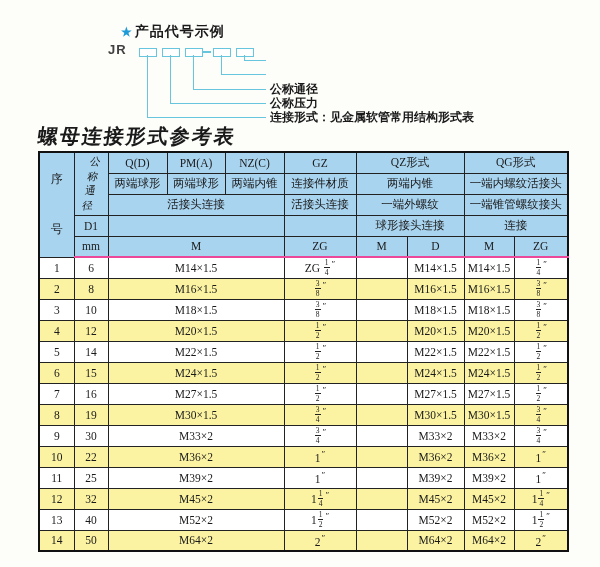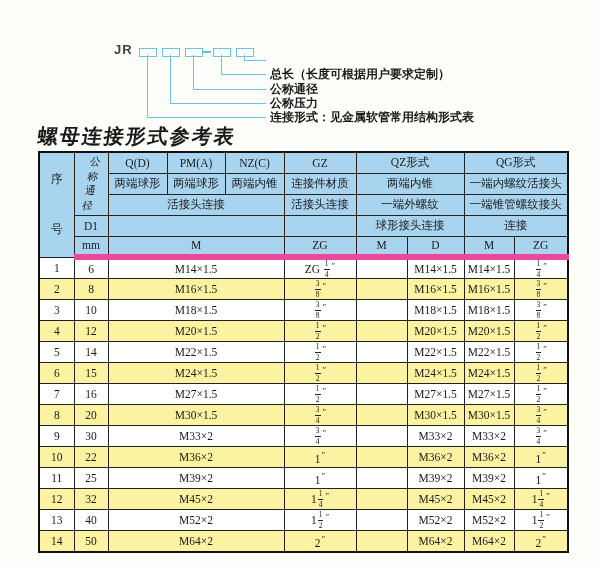--- a/index.html
+++ b/index.html
@@ -2,79 +2,79 @@
 <html><head>
 <meta charset="utf-8">
 <style>
   html,body{margin:0;padding:0;}
   .page{position:relative;width:600px;height:567px;background:#fdfdfa;overflow:hidden;
         font-family:"Liberation Sans",sans-serif;color:#1a1a1a;}
 
   
   .d-title{position:absolute;left:121px;top:23px;font-size:14px;font-weight:bold;letter-spacing:1px;}
   .d-title .star{color:#1e9bd7;font-size:12px;margin-right:2px;}
-  .jr{position:absolute;left:114px;top:42px;font-size:13px;font-weight:bold;color:#414141;letter-spacing:1px;}
+  .jr{position:absolute;left:108px;top:42px;font-size:13px;font-weight:bold;color:#414141;letter-spacing:1px;}
   .code-box{position:absolute;top:48px;width:16px;height:7px;border:1px solid #67c5dd;background:#fff;}
   .code-dash{position:absolute;left:203px;top:51px;width:8px;height:2px;background:#67c5dd;}
   .cline{position:absolute;background:#67c5dd;}
   .d-label{position:absolute;left:270px;font-size:12px;font-weight:bold;line-height:13px;white-space:nowrap;}
 
   
   .t-title{position:absolute;left:36px;top:123px;font-size:20px;font-weight:bold;
            font-family:"DejaVu Serif","Liberation Serif",serif;letter-spacing:2px;
            transform:skewX(-8deg);transform-origin:left bottom;}
 
   
   table.ref{position:absolute;left:38px;top:151px;border-collapse:collapse;table-layout:fixed;
             font-family:"Liberation Serif","DejaVu Serif",serif;font-size:11.5px;}
   table.ref td,table.ref th{border:1px solid #222;padding:0;text-align:center;vertical-align:middle;
             font-weight:normal;overflow:hidden;}
   table.ref{border:2px solid #111;}
   tr.htr{height:21px;}
   tr.htr td,tr.htr th{background:#a9d4ef;}
-  tr.htr.hlast td,tr.htr.hlast th{border-bottom:6px solid #ec4899;}
+  tr.htr.hlast td,tr.htr.hlast th{border-bottom:2px solid #ec4899;}
   tr.data{height:21px;background:#ffffff;}
   tr.data.alt{background:#fbf3a2;}
 
   .vtext{display:flex;flex-direction:column;align-items:center;justify-content:space-around;height:100%;}
   .vtext span{display:block;line-height:1.1;}
   .v-seq{height:100px;font-size:12px;}
   .v-dn{height:58px;font-size:10.5px;transform:skewX(-10deg);}
 
   .frac{display:inline-block;vertical-align:-0.45em;text-align:center;font-size:7.5px;line-height:1;margin:0 1px;}
   .frac .n{display:block;border-bottom:1px solid #222;padding:0 1px 1px;}
   .frac .d{display:block;padding-top:1px;}
   .in{font-size:9px;vertical-align:0.5em;margin-left:1px;}
 </style>
 </head>
 <body>
 
 <div class="page">
 
+  <div class="d-title"><span class="star">★</span><span>产品代号示例</span></div>
   <div class="jr">JR</div>
 
   <div class="code-box" style="left:139px;"></div>
   <div class="code-box" style="left:162px;"></div>
   <div class="code-box" style="left:185px;"></div>
   <div class="code-dash"></div>
   <div class="code-box" style="left:213px;"></div>
   <div class="code-box" style="left:236px;"></div>
 
   <div class="cline" style="left:244px;top:55px;width:1px;height:6px;"></div>
   <div class="cline" style="left:244px;top:60px;width:22px;height:1px;"></div>
   <div class="cline" style="left:221px;top:55px;width:1px;height:20px;"></div>
   <div class="cline" style="left:221px;top:74px;width:45px;height:1px;"></div>
   <div class="cline" style="left:193px;top:55px;width:1px;height:35px;"></div>
   <div class="cline" style="left:193px;top:89px;width:73px;height:1px;"></div>
   <div class="cline" style="left:170px;top:55px;width:1px;height:49px;"></div>
   <div class="cline" style="left:170px;top:103px;width:96px;height:1px;"></div>
   <div class="cline" style="left:147px;top:55px;width:1px;height:63px;"></div>
   <div class="cline" style="left:147px;top:117px;width:119px;height:1px;"></div>
 
-  <div class="d-label" style="top:68px;">总长（长度可根据用户要求定制）</div>
   <div class="d-label" style="top:83px;">公称通径</div>
   <div class="d-label" style="top:97px;">公称压力</div>
   <div class="d-label" style="top:111px;text-align:center;">连接形式：见金属软管常用结构形式表</div>
 
   <div class="t-title">螺母连接形式参考表</div>
 
   <table class="ref">
     <colgroup>
       <col style="width:35px">
         <col style="width:34px">
@@ -207,21 +207,21 @@
           <td>16</td>
           <td colspan="3">M27×1.5</td>
           <td><span class="frac"><span class="n">1</span><span class="d">2</span></span><span class="in">″</span></td>
           <td></td>
           <td>M27×1.5</td>
           <td>M27×1.5</td>
           <td><span class="frac"><span class="n">1</span><span class="d">2</span></span><span class="in">″</span></td>
         </tr>
         <tr class="data alt">
           <td>8</td>
-          <td>20</td>
+          <td>19</td>
           <td colspan="3">M30×1.5</td>
           <td><span class="frac"><span class="n">3</span><span class="d">4</span></span><span class="in">″</span></td>
           <td></td>
           <td>M30×1.5</td>
           <td>M30×1.5</td>
           <td><span class="frac"><span class="n">3</span><span class="d">4</span></span><span class="in">″</span></td>
         </tr>
         <tr class="data">
           <td>9</td>
           <td>30</td>

